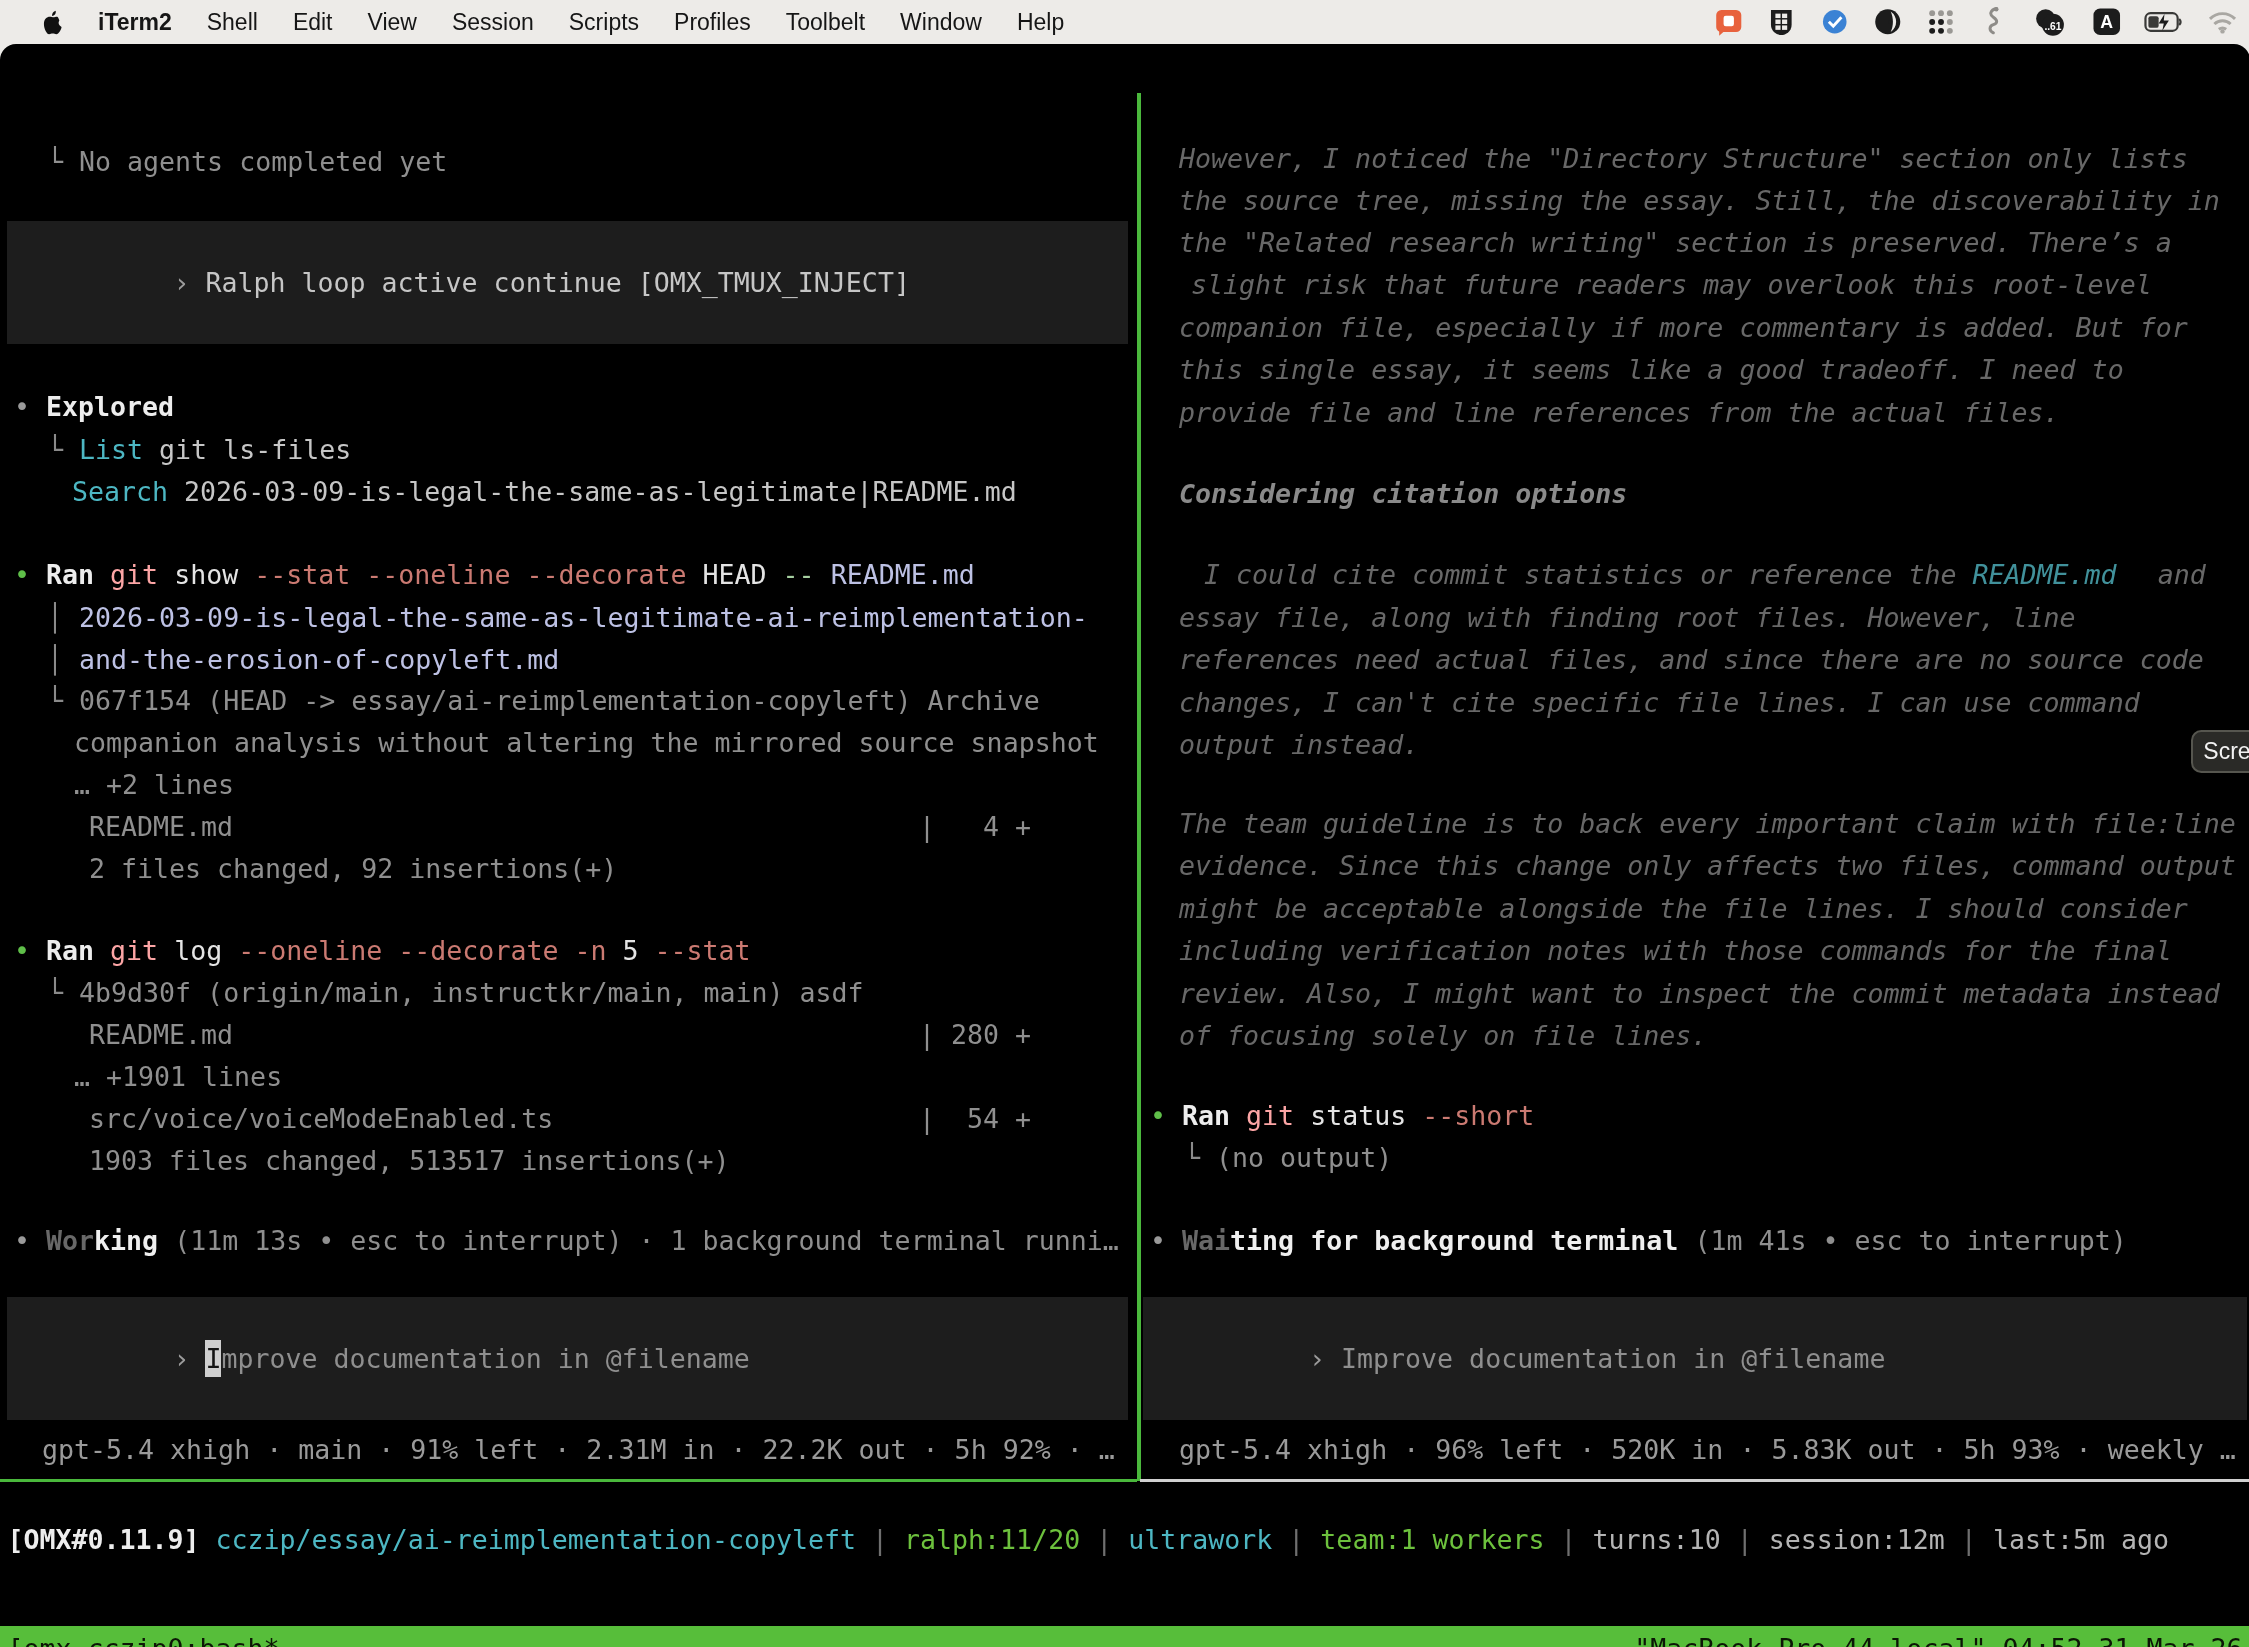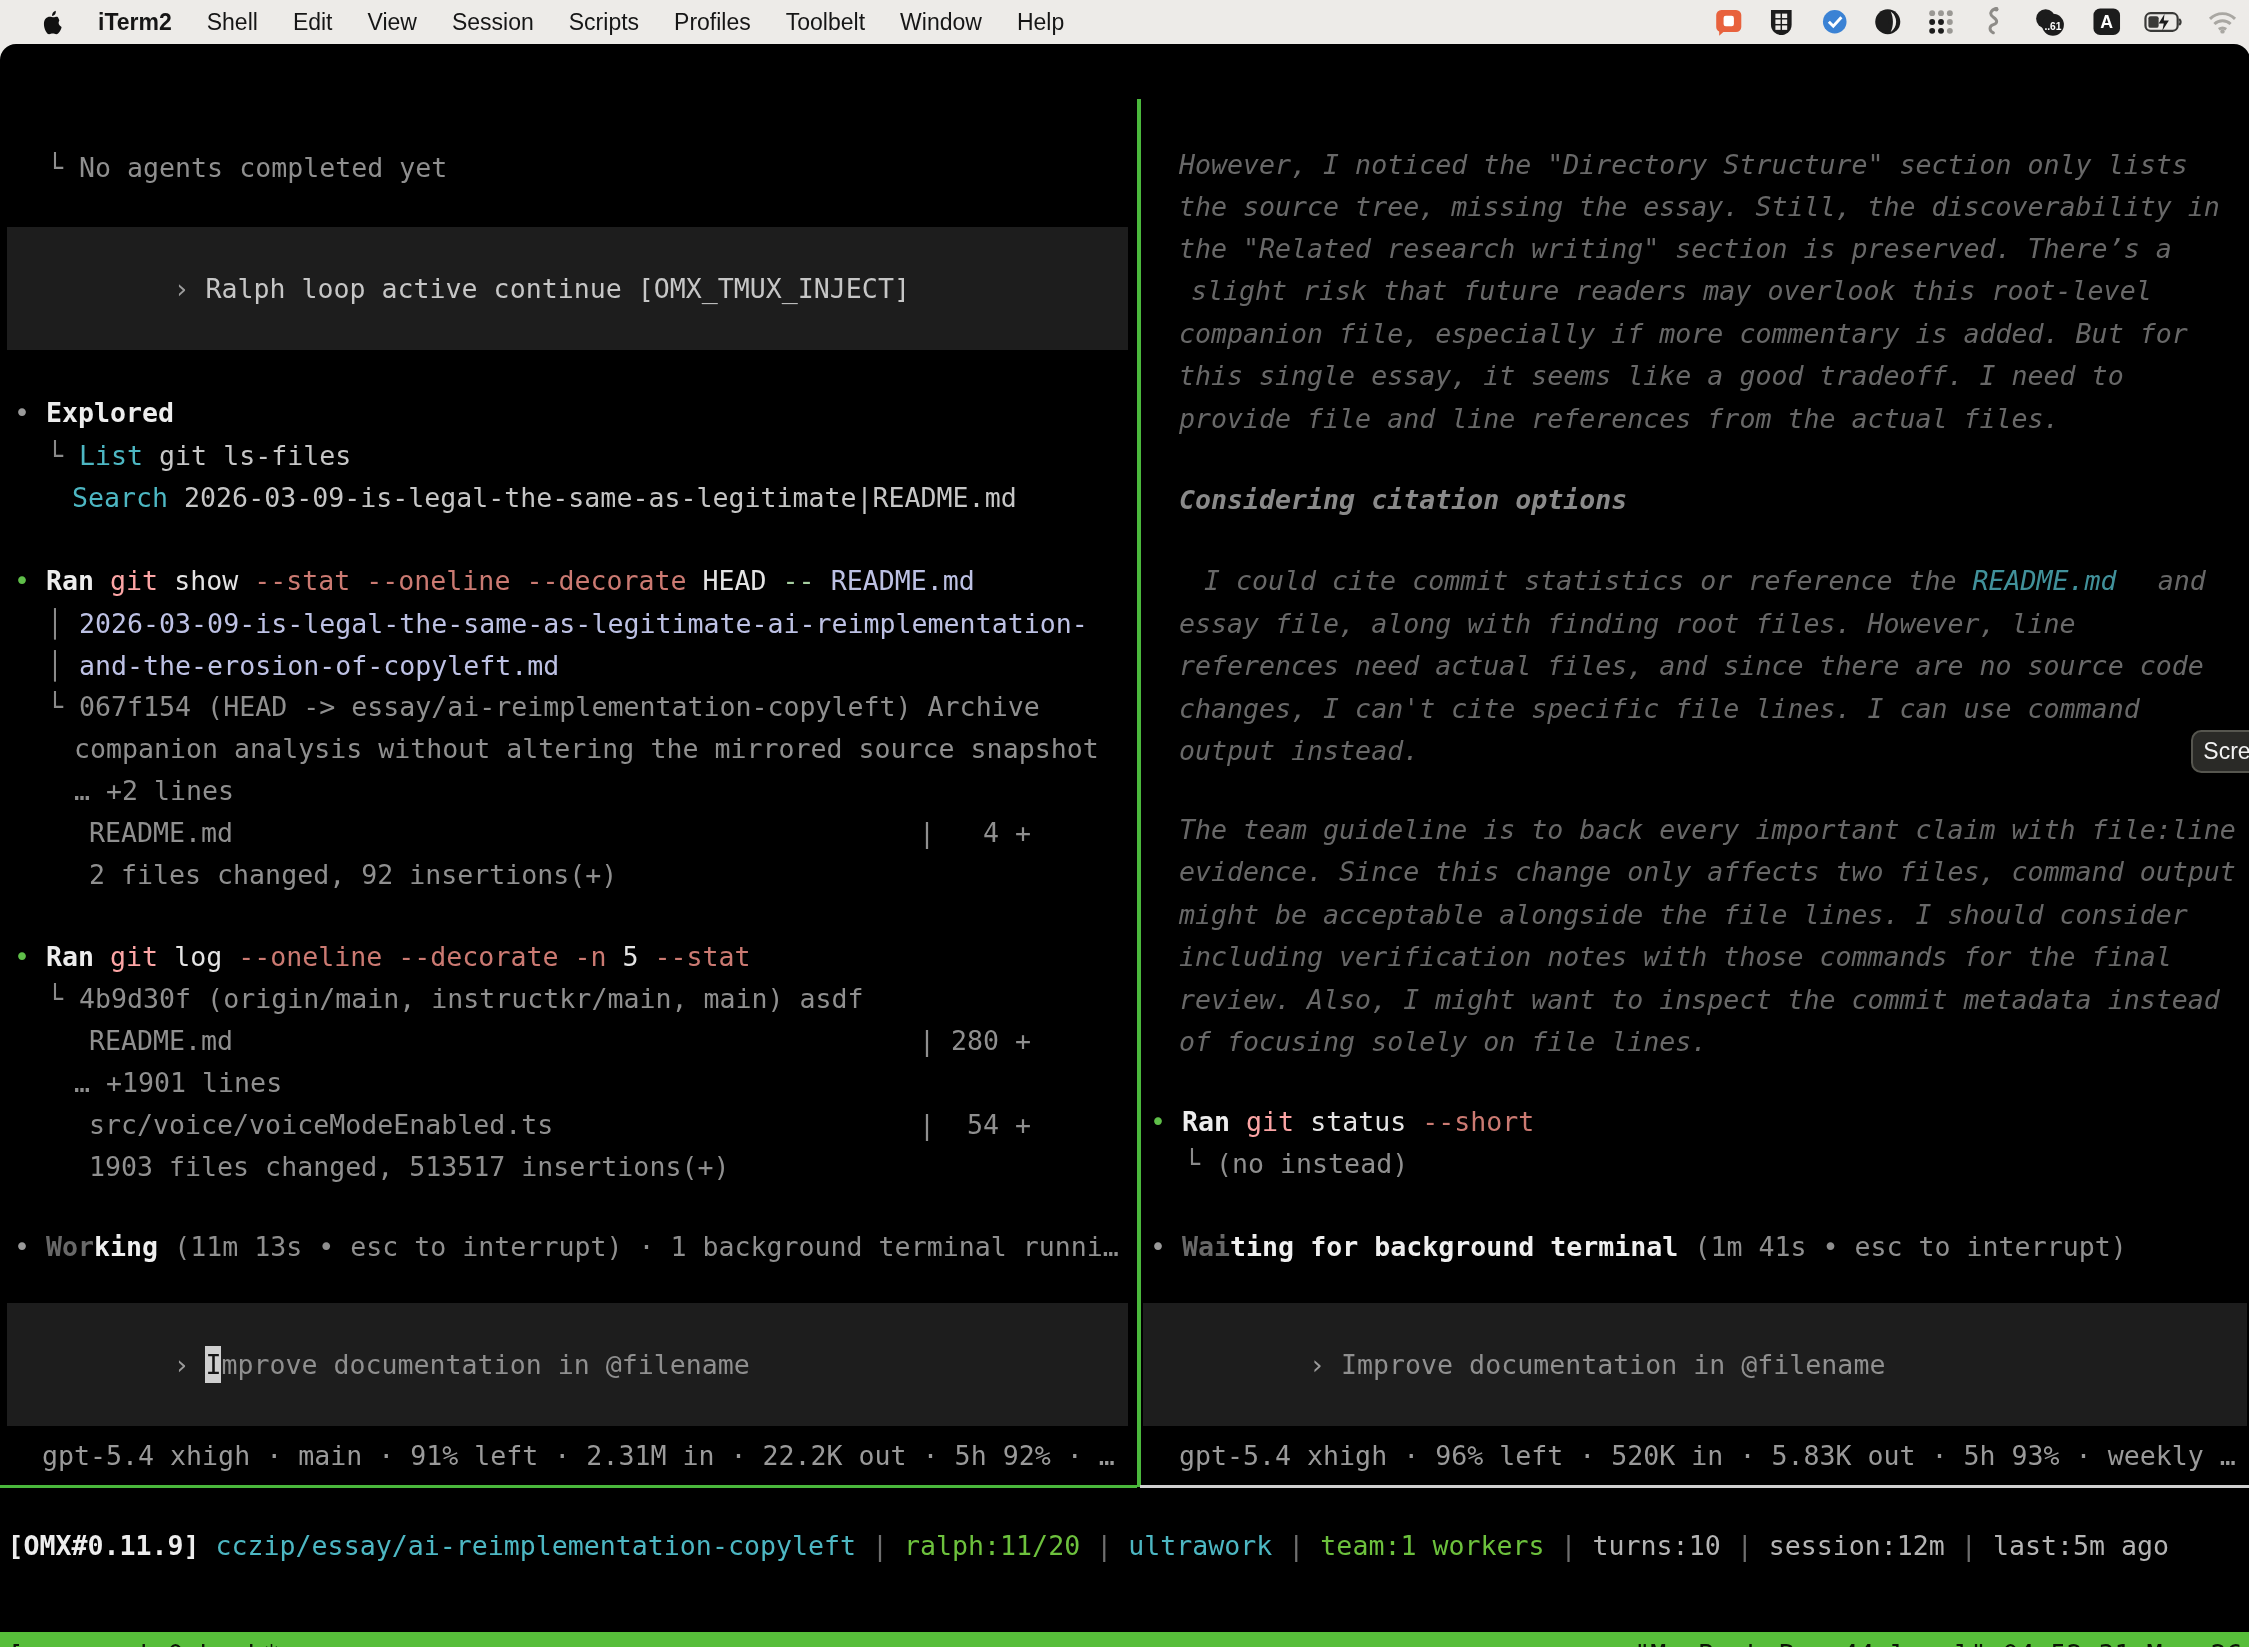--- a/index.html
+++ b/index.html
@@ -22,21 +22,21 @@
   #tl-close{left:13.3px;background:#f25d51;}
   #tl-close::after{content:"";position:absolute;left:6.6px;top:6.6px;width:5.9px;height:5.9px;border-radius:50%;background:#8c3028;}
   #tl-min{left:41px;background:#f6bd4e;}
   #tl-zoom{left:69px;background:#65c35b;}
   #win-title{position:absolute;left:0;top:0;width:100%;height:55px;display:flex;align-items:center;justify-content:center;
     font-family:"Liberation Sans",sans-serif;font-size:22px;font-weight:600;color:#b2b0ad;}
   #win-shortcut{position:absolute;right:16px;top:0;height:55px;display:flex;align-items:center;
     font-family:"Liberation Sans",sans-serif;font-size:22px;color:#8b8a87;}
 
   
-  #term{position:absolute;left:0;top:55px;width:2250px;height:1548px;background:#000;}
+  #term{position:absolute;left:0;top:49px;width:2250px;height:1548px;background:#000;}
   .row{position:absolute;font-family:"DejaVu Sans Mono",monospace;font-size:26.6px;line-height:37px;
     color:#8f8f8f;white-space:pre;}
   .c-b{color:#ededed;font-weight:bold;}
   .c-w{color:#e4e4e4;}
   .c-blue{color:#fca5a5;}
   .c-flag{color:#cb7a72;}
   .c-path{color:#bdc1e4;}
   .c-grn{color:#a6cfa0;}
   .c-cyan{color:#4db7c3;}
   .c-green{color:#6dc13d;}
@@ -238,21 +238,21 @@
       <div class="row think" style="left:1179px;top:633px;">output instead.</div>
 
       <div class="row think" style="left:1179px;top:712px;">The team guideline is to back every important claim with file:line</div>
       <div class="row think" style="left:1179px;top:754px;">evidence. Since this change only affects two files, command output</div>
       <div class="row think" style="left:1179px;top:797px;">might be acceptable alongside the file lines. I should consider</div>
       <div class="row think" style="left:1179px;top:839px;">including verification notes with those commands for the final</div>
       <div class="row think" style="left:1179px;top:882px;">review. Also, I might want to inspect the commit metadata instead</div>
       <div class="row think" style="left:1179px;top:924px;">of focusing solely on file lines.</div>
 
       <div class="row" style="left:1150px;top:1004px;"><span class="c-bullet-green">• </span><span class="c-b">Ran</span><span class="c-w"> </span><span class="c-blue">git</span><span class="c-w"> status </span><span class="c-flag">--short</span></div>
-      <div class="row" style="left:1184px;top:1046px;"><span class="c-tree">└ </span><span class="c-dim">(no instead)</span></div>
+      <div class="row" style="left:1184px;top:1046px;"><span class="c-tree">└ </span><span class="c-dim">(no output)</span></div>
 
       <div class="row" style="left:1150px;top:1129px;"><span class="c-bullet-gray">• </span><span class="c-shimdim">Wai</span><span class="c-shimbr">ting for background terminal</span><span class="c-dim"> (1m 41s • esc to interrupt)</span></div>
 
       <div class="inputbox" style="left:1143px;top:1204px;width:1104px;height:123px;">
         <div class="row" style="position:static;padding-left:5.9px;">
           <span class="prompt">› </span><span class="c-dim">Improve documentation in @filename</span>
         </div>
       </div>
 
       <div class="row" style="left:1179px;top:1338px;color:#9a9a9a;">gpt-5.4 xhigh · 96% left · 520K in · 5.83K out · 5h 93% · weekly …</div>

